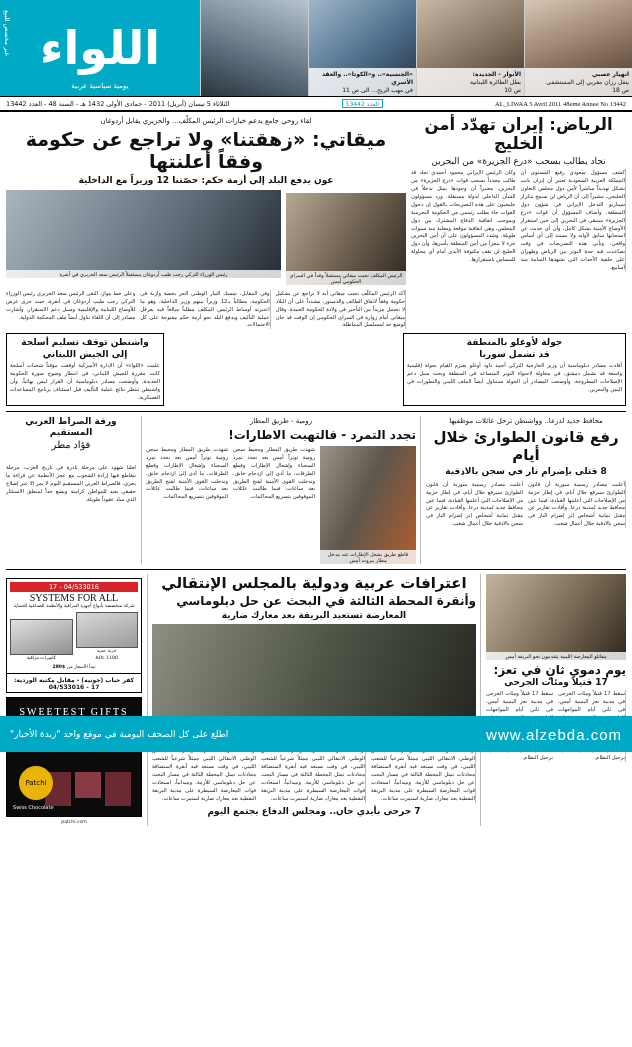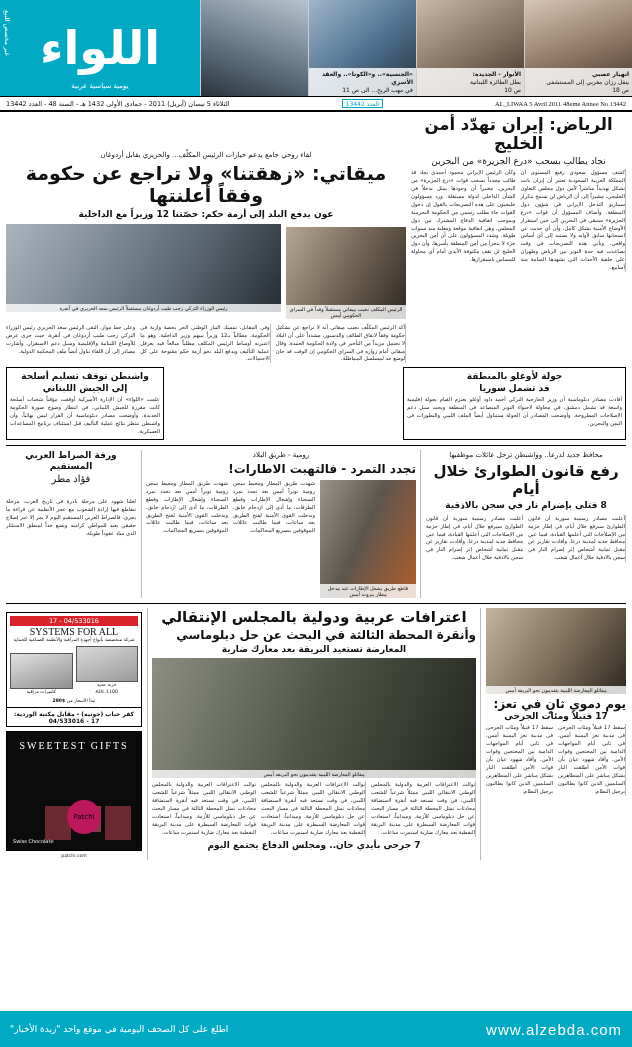--- a/index.html
+++ b/index.html
@@ -1,17 +1,17 @@
 <!DOCTYPE html>
 <html lang="ar" dir="rtl"><head>
 <meta charset="utf-8">
 <style>
   html,body{margin:0;padding:0;background:#fff;}
   body{width:632px;height:1047px;font-family:"DejaVu Sans","Liberation Sans",sans-serif;color:#111;overflow:hidden;}
-  .page{position:relative;width:632px;height:1047px;background:#fff;}
+  .page{position:relative;width:632px;height:752px;background:#fff;}
 
   
   .masthead{display:flex;height:96px;border-bottom:1px solid #000;}
   .mh-logo{width:200px;background:#00a9c4;position:relative;display:flex;align-items:center;justify-content:center;}
   .mh-logo .arabic-logo{color:#fff;font-size:46px;font-weight:bold;letter-spacing:-2px;line-height:1;}
   .mh-logo .vert{position:absolute;left:3px;top:10px;writing-mode:vertical-rl;color:#fff;font-size:6.5px;}
   .mh-logo .tag{position:absolute;bottom:6px;left:50%;transform:translateX(-50%);color:#fff;font-size:7px;white-space:nowrap;}
   .mh-promos{flex:1;display:flex;}
   .promo{flex:1;border-left:1px solid #ccc;position:relative;overflow:hidden;}
   .promo .ph{position:absolute;inset:0;}
@@ -36,21 +36,21 @@
   .hdl-l{font-size:15px;font-weight:bold;text-align:center;line-height:1.2;}
   .hdl-m{font-size:12px;font-weight:bold;text-align:right;line-height:1.2;}
   .hdl-s{font-size:9px;font-weight:bold;text-align:center;line-height:1.25;}
   .photo{position:relative;overflow:hidden;background:#7a7a7a;}
   .photo .cap{position:absolute;bottom:0;right:0;left:0;font-size:5px;background:rgba(255,255,255,.8);padding:1px 2px;text-align:center;}
   .boxed{border:1px solid #000;padding:3px;}
 
   
   .sec1{display:flex;padding:4px 6px 0;gap:5px;}
   .s1-right{width:215px;}
-  .s1-left{flex:1;margin-top:34px;}
+  .s1-left{flex:1;}
   .s1-right .hdl{font-size:16.5px;font-weight:bold;text-align:center;line-height:1.15;}
   .s1-right .sub{font-size:9px;text-align:center;margin-top:2px;}
   .cols2{display:flex;gap:5px;margin-top:3px;}
   .cols2>div{flex:1;}
   .divider-v{border-right:1px solid #bbb;}
 
   .photo-main{height:92px;background:linear-gradient(120deg,#b6a894,#6c5f4f 55%,#2e2821);margin:3px 0 2px;}
   .photo-main2{height:88px;background:linear-gradient(120deg,#a9b4be,#5e6b77 60%,#262d33);}
 
   .cols3{display:flex;gap:5px;}
@@ -63,21 +63,21 @@
   .photo-a{height:118px;background:linear-gradient(115deg,#9b948a,#5d564d 45%,#d0601f 120%);}
   .photo-b{height:120px;background:linear-gradient(110deg,#8c8f82,#4f5547 50%,#23261f);}
   .photo-d{height:86px;background:linear-gradient(125deg,#c2b49f,#7a6a55 55%,#2f281f);}
 
   
   .ad{border:1px solid #000;margin:4px 0 0;}
   .ad-sys{background:#fff;padding:3px;}
   .ad-sys .top{background:#d8232a;color:#fff;font-size:6.5px;text-align:center;padding:1px;}
   .ad-gift{background:#0b0b0b;color:#fff;height:118px;position:relative;}
   .ad-gift .t{position:absolute;top:8px;left:0;right:0;text-align:center;font-family:"Liberation Serif",serif;letter-spacing:2px;font-size:10px;}
-  .ad-gift .patchi{position:absolute;bottom:16px;left:12px;background:#be185d;color:#000;border-radius:50%;width:34px;height:34px;font-size:7px;display:flex;align-items:center;justify-content:center;margin-left:48px;}
+  .ad-gift .patchi{position:absolute;bottom:16px;left:12px;background:#eab308;color:#000;border-radius:50%;width:34px;height:34px;font-size:7px;display:flex;align-items:center;justify-content:center;}
   .ad-gift .pname{position:absolute;bottom:6px;left:6px;font-size:5px;}
   .ad-gift .boxes{position:absolute;right:10px;bottom:10px;display:flex;gap:4px;}
   .ad-gift .boxes i{display:block;width:26px;height:34px;background:#6b2a32;}
   .ad-gift .boxes i:nth-child(2){height:26px;background:#8a3a44;}
   .ad-phone{text-align:center;font-size:6px;padding:2px;border-top:1px solid #000;}
 
   
   .footer{position:absolute;bottom:0;left:0;right:0;height:36px;background:#00a9c4;color:#fff;display:flex;align-items:center;justify-content:space-between;padding:0 10px;box-sizing:border-box;}
   .footer .url{font-size:15px;letter-spacing:1px;font-family:"Liberation Sans",sans-serif;}
   .footer .slogan{font-size:9px;}
@@ -192,21 +192,21 @@
       <div class="kicker">محافظ جديد لدرعا.. وواشنطن ترحل عائلات موظفيها</div>
       <h2 class="hdl-l">رفع قانون الطوارئ خلال أيام</h2>
       <div class="hdl-s" style="margin-top:2px;">8 قتلى بإضرام نار في سجن بالاذقية</div>
       <div class="cols2" style="margin-top:3px;">
         <div class="txt divider-v">أعلنت مصادر رسمية سورية أن قانون الطوارئ سيرفع خلال أيام، في إطار حزمة من الإصلاحات التي أعلنتها القيادة، فيما عين محافظ جديد لمدينة درعا. وأفادت تقارير عن مقتل ثمانية أشخاص إثر إضرام النار في سجن بالاذقية خلال أعمال شغب.</div>
         <div class="txt">أعلنت مصادر رسمية سورية أن قانون الطوارئ سيرفع خلال أيام، في إطار حزمة من الإصلاحات التي أعلنتها القيادة، فيما عين محافظ جديد لمدينة درعا. وأفادت تقارير عن مقتل ثمانية أشخاص إثر إضرام النار في سجن بالاذقية خلال أعمال شغب.</div>
       </div>
     </div>
 
     <div style="flex:1;padding:0 4px;border-right:1px solid #bbb;border-left:1px solid #bbb;">
-      <div class="kicker">رومية - طريق البلاد</div>
+      <div class="kicker">رومية - طريق المطار</div>
       <h2 class="hdl-m">تجدد التمرد - فالتهبت الاطارات!</h2>
       <div class="cols2" style="margin-top:3px;">
         <div style="flex:0 0 96px;">
           <div class="photo photo-a">
             <div class="cap">قاطع طريق يشعل الإطارات عند مدخل مطار بيروت أمس</div>
           </div>
         </div>
         <div class="txt">شهدت طريق المطار ومحيط سجن رومية توتراً أمس بعد تجدد تمرد السجناء وإشعال الإطارات وقطع الطرقات، ما أدى إلى ازدحام خانق. وتدخلت القوى الأمنية لفتح الطريق بعد ساعات، فيما طالبت عائلات الموقوفين بتسريع المحاكمات.</div>
         <div class="txt">شهدت طريق المطار ومحيط سجن رومية توتراً أمس بعد تجدد تمرد السجناء وإشعال الإطارات وقطع الطرقات، ما أدى إلى ازدحام خانق. وتدخلت القوى الأمنية لفتح الطريق بعد ساعات، فيما طالبت عائلات الموقوفين بتسريع المحاكمات.</div>
       </div>

